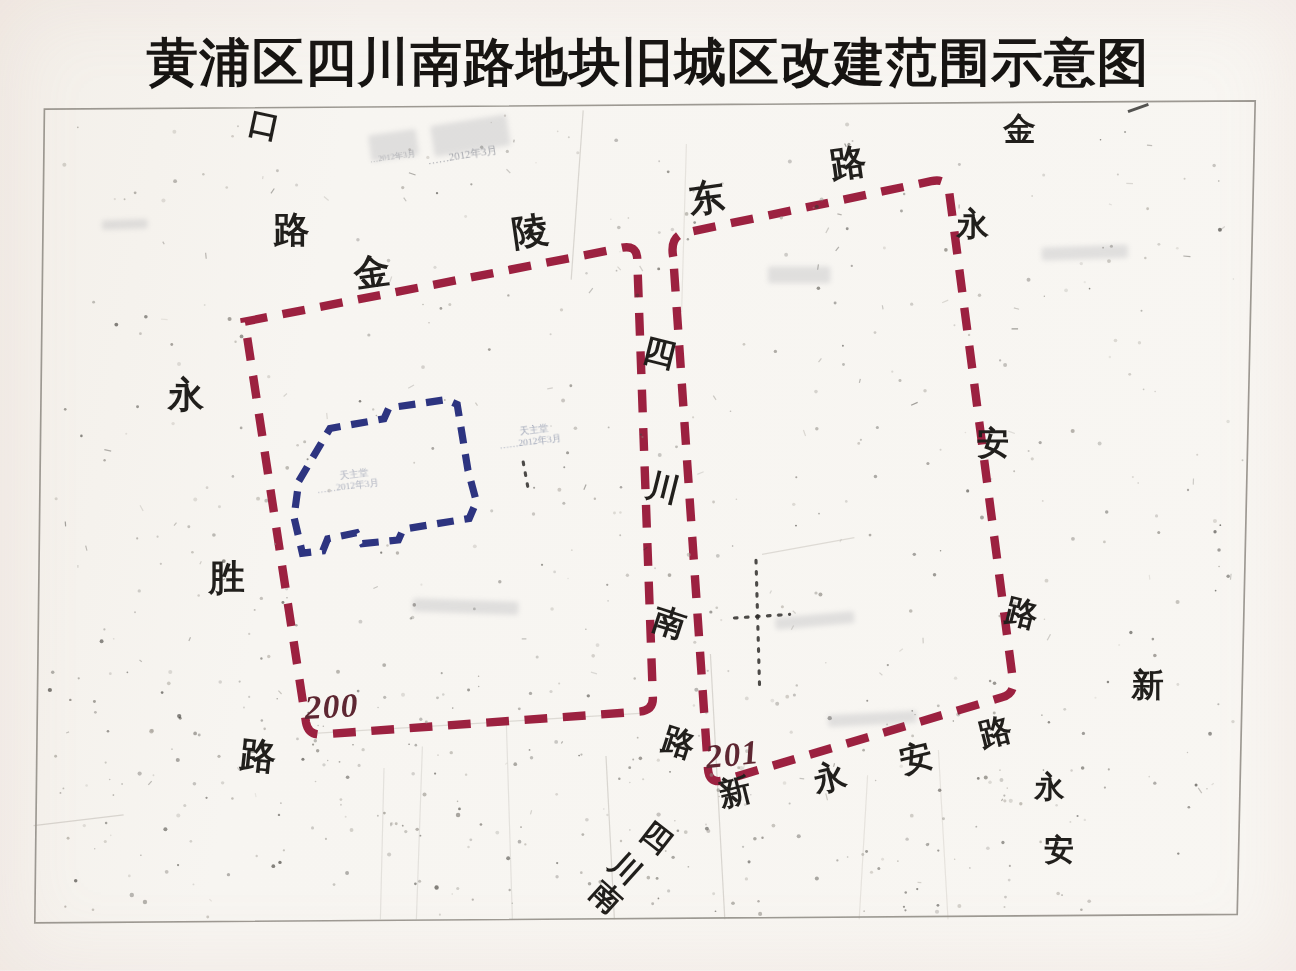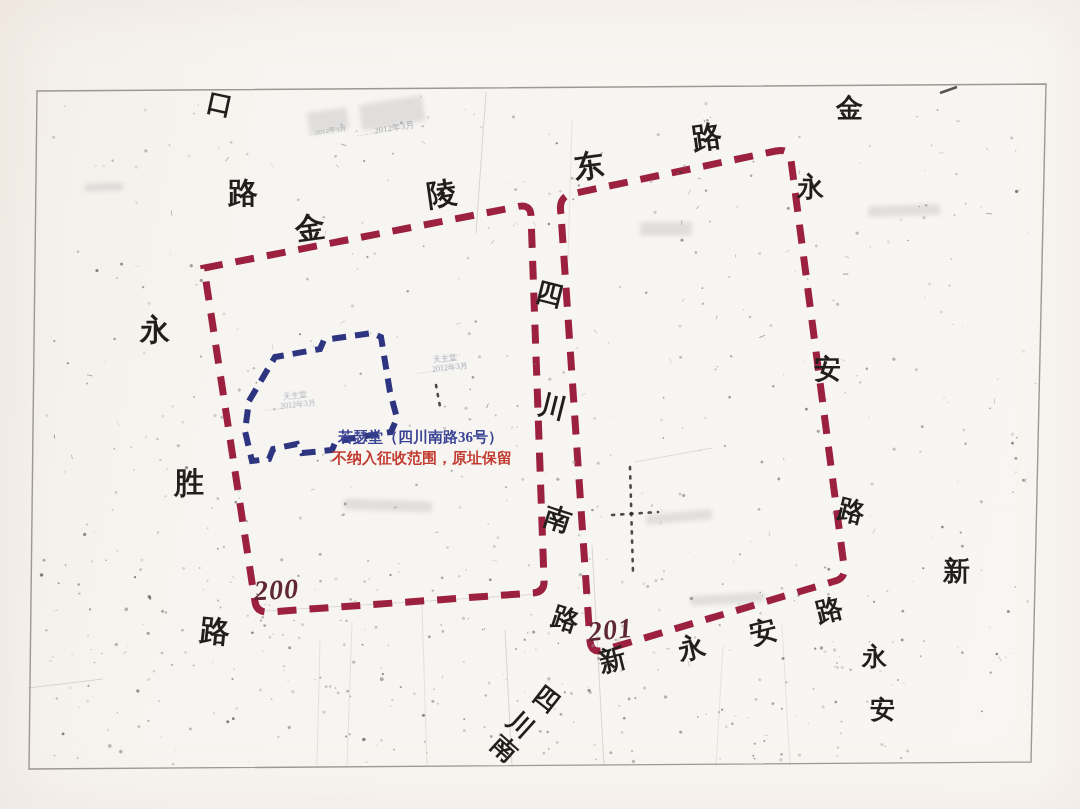--- a/index.html
+++ b/index.html
@@ -42,20 +42,21 @@
   .smudge{
     position:absolute;background:#8d8f98;opacity:.22;filter:blur(2.2px);border-radius:2px;
   }
   .vignette{position:absolute;inset:0;box-shadow:inset 0 0 70px rgba(202,158,150,.14);pointer-events:none;}
 </style>
 </head>
 <body>
 
 <div class="page">
 
+  <h1 class="page-title">黄浦区四川南路地块旧城区改建范围示意图</h1>
 
   <div class="map-area">
 
     <svg class="map-canvas" width="1080" height="809" viewBox="0 0 1080 809">
 
       <path class="frameline" d="M 37 91 L 1046 84 L 1031 762 L 29 769 Z"></path>
 
       <g>
         <path class="faintline" opacity="0.35" d="M 486 92 L 476 233"></path>
         <path class="faintline" opacity="0.2" d="M 572 120 L 568 260"></path>
@@ -848,20 +849,16 @@
         <span class="faint-text" style="left: 416px; top: 364px; font-size: 8px; color: rgb(138, 147, 170); transform: rotate(-7deg);">……2012年3月</span>
         <span class="faint-text" style="left: 283px; top: 391px; font-size: 8px; color: rgb(154, 160, 178); transform: rotate(-7deg);">天主堂</span>
         <span class="faint-text" style="left: 264px; top: 401px; font-size: 8px; color: rgb(154, 160, 178); transform: rotate(-7deg);">……2012年3月</span>
         <span class="faint-text" style="left: 356px; top: 124px; font-size: 9px; color: rgb(141, 144, 153); transform: rotate(-9deg);">……2012年3月</span>
         <span class="faint-text" style="left: 308px; top: 127px; font-size: 7px; color: rgb(155, 157, 164); transform: rotate(-8deg);">…2012年3月</span>
       </div>
 
     <div class="r-label r-200">200</div>
     <div class="r-label r-201">201</div>
 
-    <div class="church-note">
-      <div class="blue">若瑟堂（四川南路36号）</div>
-      <div class="red">不纳入征收范围，原址保留</div>
-    </div>
 
     <div class="vignette"></div>
   </div>
 </div>
 
 </body></html>

